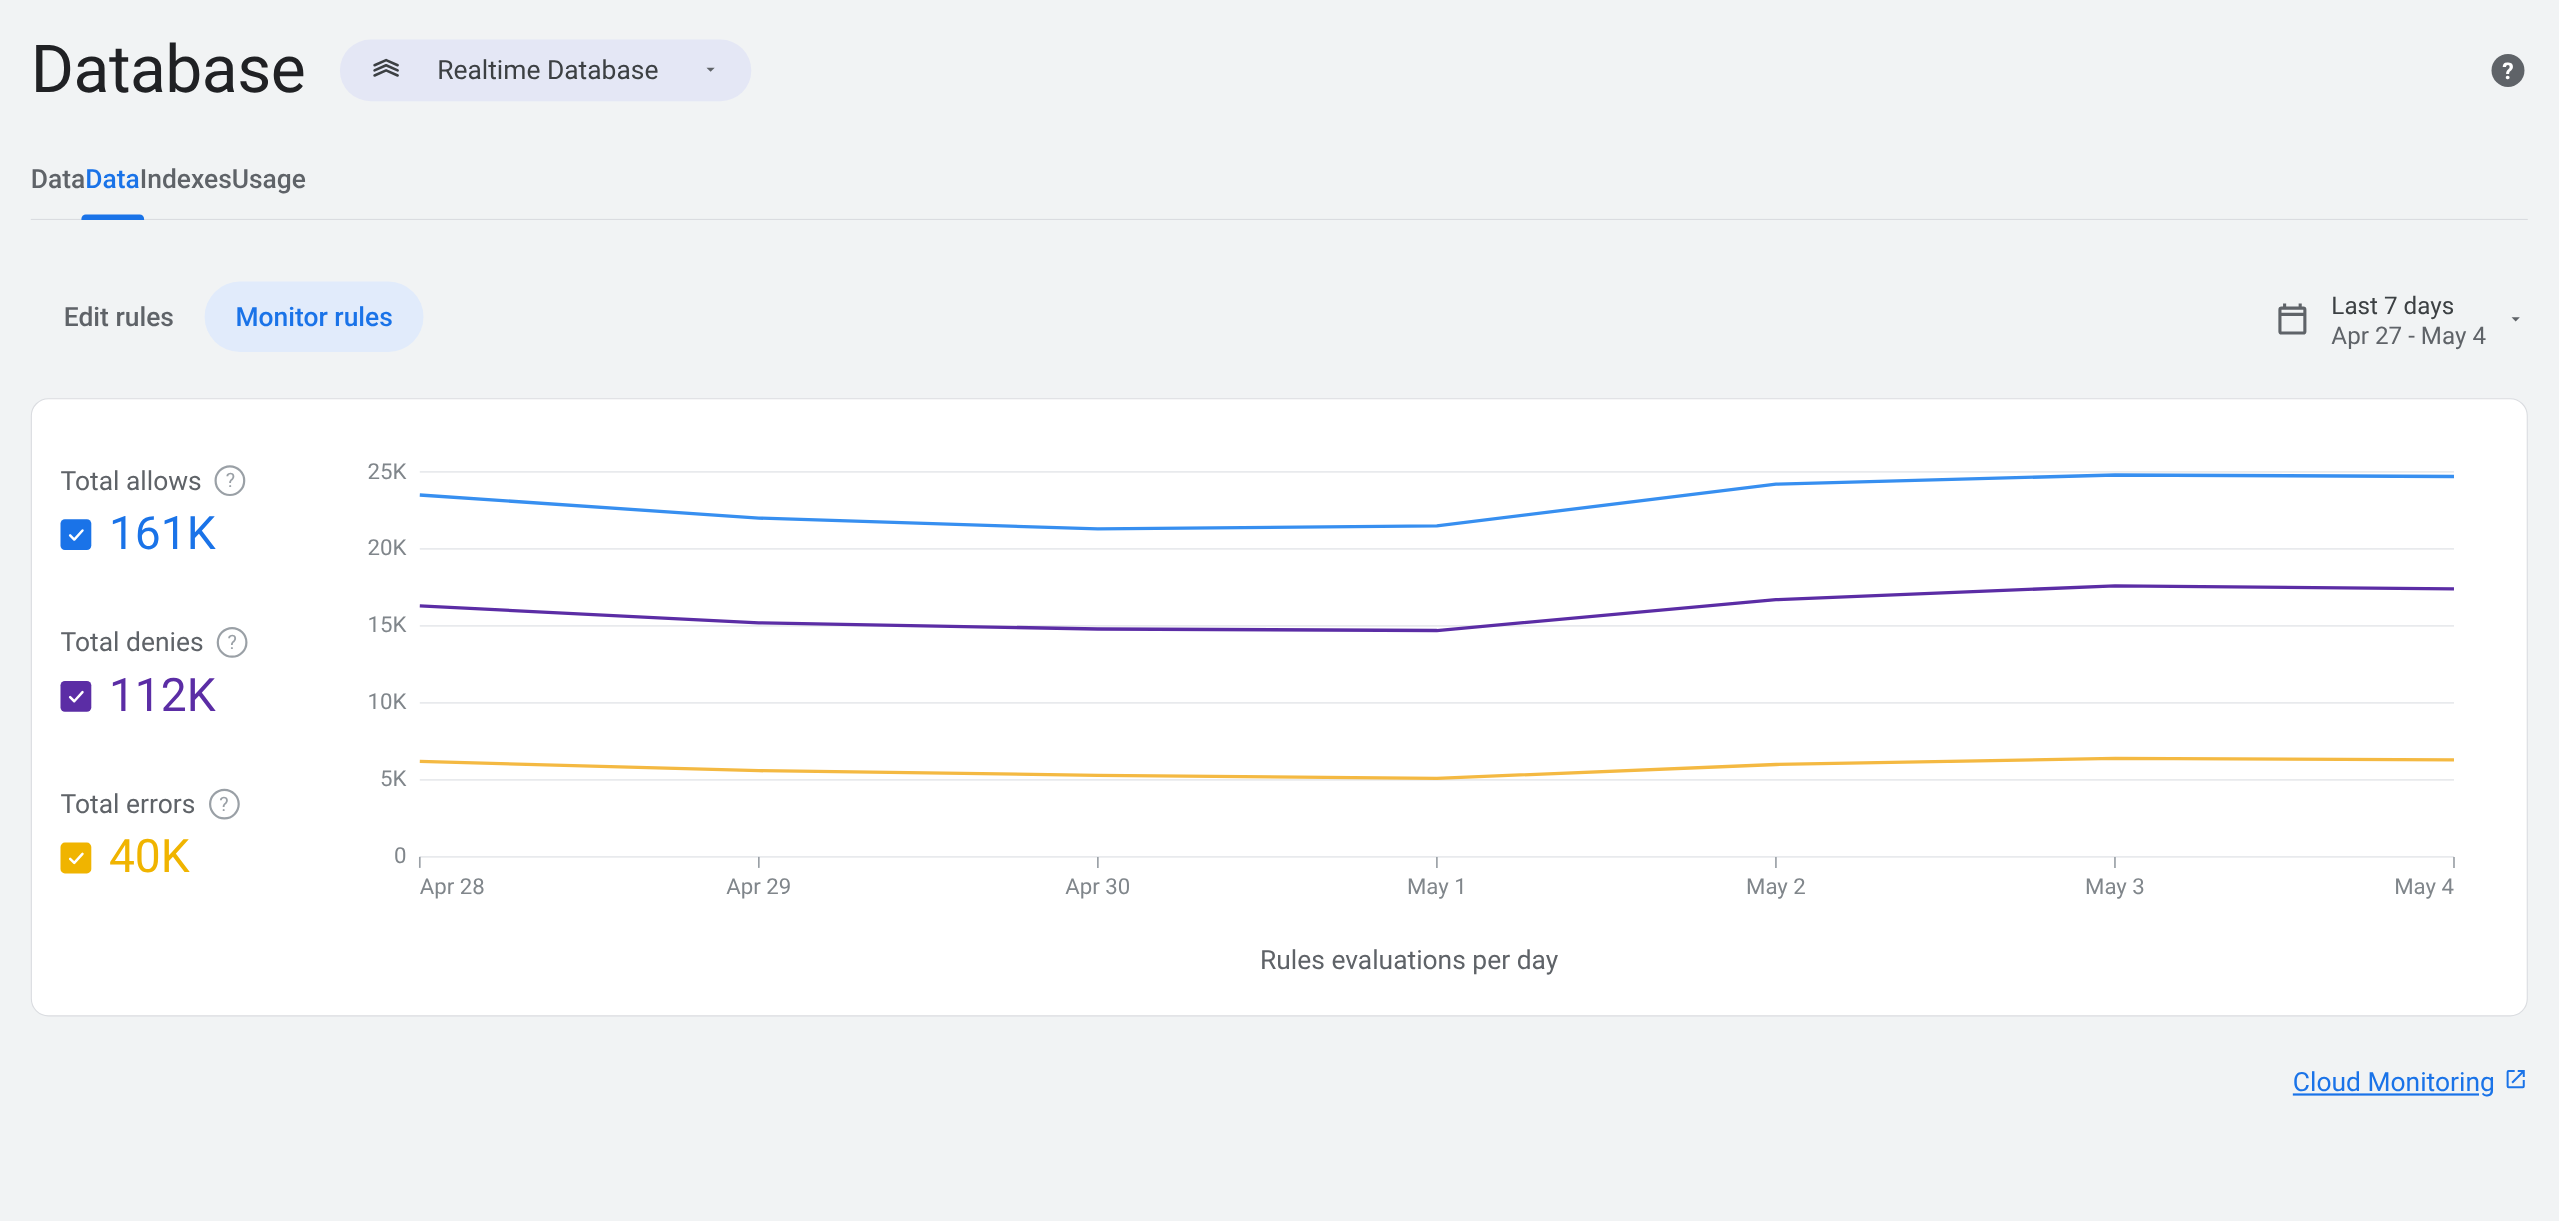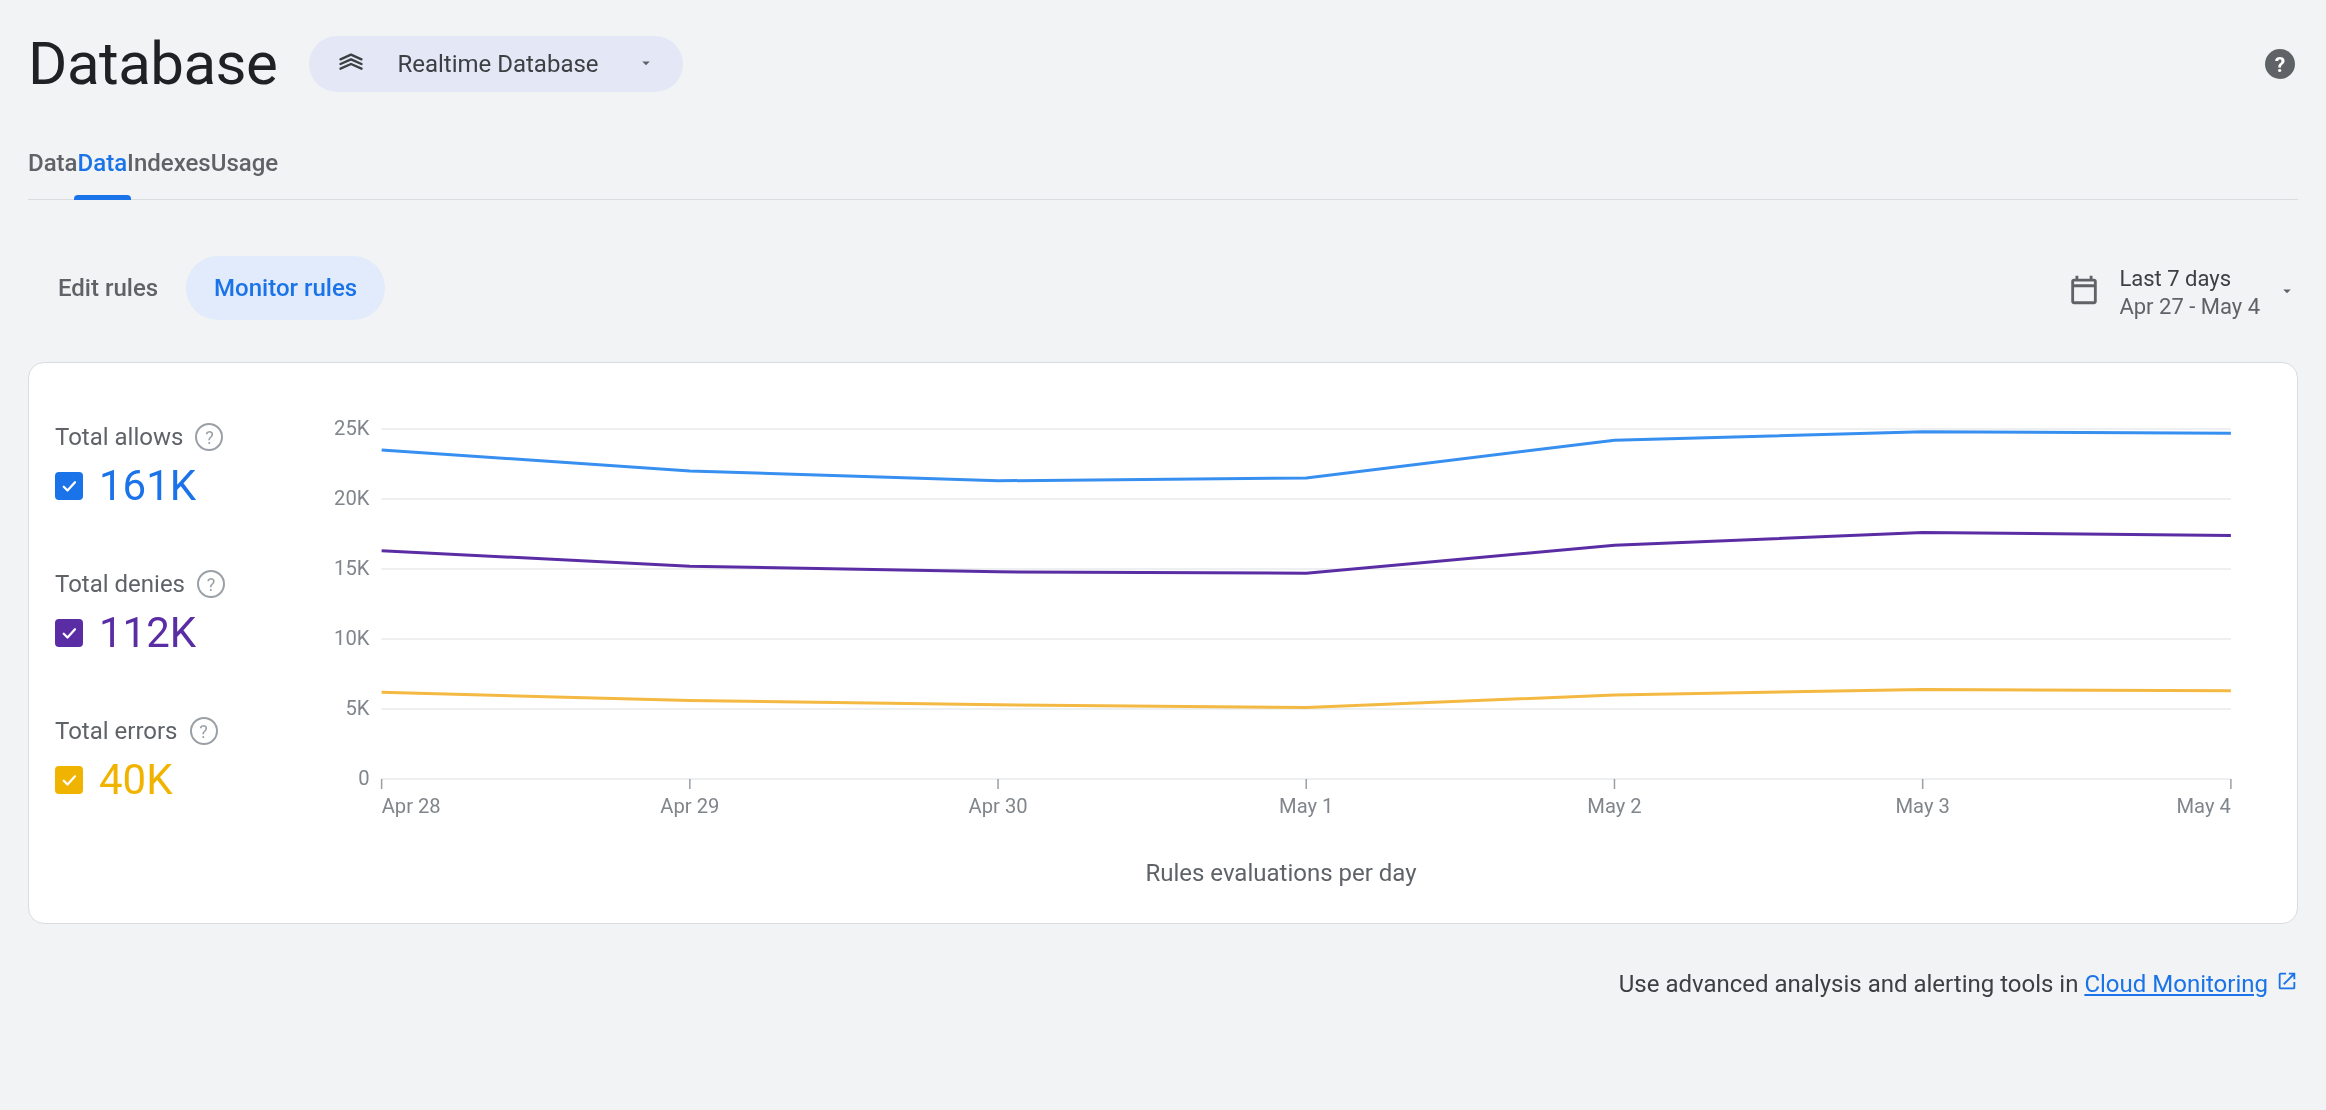--- a/index.html
+++ b/index.html
@@ -331,21 +331,20 @@
         <text x="1585" y="394" text-anchor="middle" class="axis-text">May 3</text>
         <line x1="1890" x2="1890" y1="360" y2="370" class="x-tick-line"></line>
         <text x="1890" y="394" text-anchor="end" class="axis-text">May 4</text>
       </svg>
     <div class="chart-title">Rules evaluations per day</div>
   </div>
 
 </div>
 
 <div class="footer-link">
-  <span>Use advanced analysis and alerting tools in </span>
   <a href="#">
     <span>Cloud Monitoring</span>
     <span>
       <svg width="22" height="22" viewBox="0 0 24 24" fill="#1a73e8">
           <path d="M14 3v2h3.59L7.76 14.83l1.41 1.41L19 6.41V10h2V3h-7zM5 5h6V3H5a2 2 0 0 0-2 2v14a2 2 0 0 0 2 2h14a2 2 0 0 0 2-2v-6h-2v6H5V5z"></path>
         </svg>
     </span>
   </a>
 </div>
 

